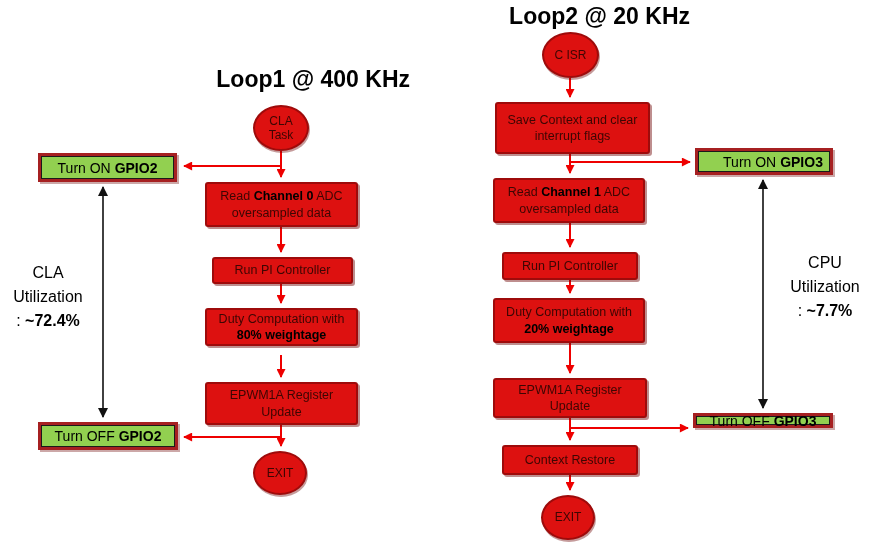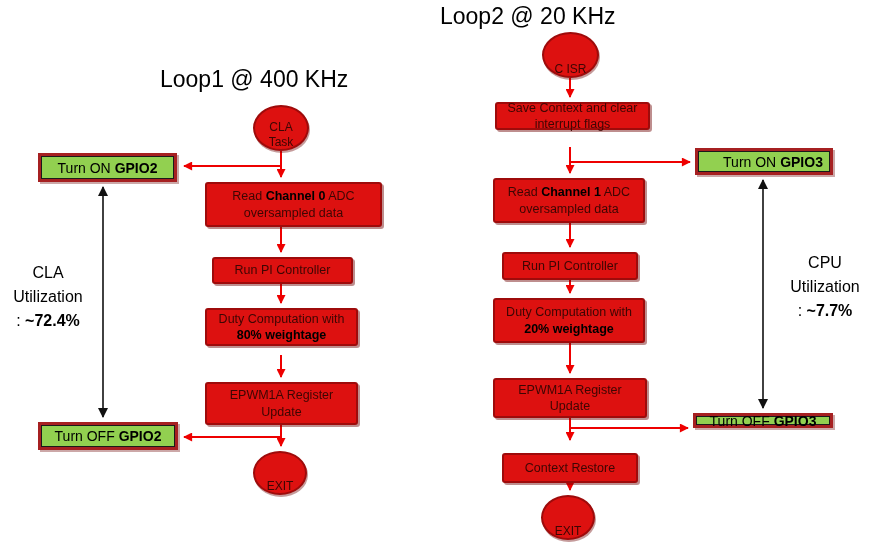--- a/index.html
+++ b/index.html
@@ -13,38 +13,38 @@
   }
   html,body{margin:0;padding:0;background:#ffffff;}
   #stage{
     position:relative;width:875px;height:543px;background:#ffffff;overflow:hidden;
     font-family:"Liberation Sans", sans-serif;
   }
   #wires{position:absolute;left:0;top:0;width:875px;height:543px;pointer-events:none;}
   .wire-red{stroke:var(--arrow-red,#ee0000);stroke-width:2;fill:none;}
   .wire-black{stroke:var(--arrow-black,#111);stroke-width:1.6;fill:none;}
   .title{
-    position:absolute;font-size:23px;font-weight:normal;color:#000;
-    text-align:left;white-space:nowrap;letter-spacing:0px;
+    position:absolute;font-size:23px;font-weight:bold;color:#000;
+    text-align:right;white-space:nowrap;letter-spacing:0px;
   }
   .red-box{
     position:absolute;background:var(--box-fill,#dd1110);
     border:2px solid var(--box-border,#9e0b0b);border-radius:3px;
     box-shadow:2px 2px 0 rgba(110,5,5,.45);
     color:var(--text-dark,#3d0603);font-size:12.5px;line-height:1.3;
     display:flex;align-items:center;justify-content:center;text-align:center;
     padding:2px 4px;box-sizing:border-box;
   }
   .red-box b{color:#000;}
   .oval{
     position:absolute;background:var(--box-fill,#dd1110);
     border:2px solid var(--box-border,#9e0b0b);border-radius:50%;
     box-shadow:1px 2px 0 rgba(110,5,5,.4);
     color:var(--text-dark,#3d0603);font-size:12px;line-height:1.2;
-    display:flex;align-items:flex-end;justify-content:center;text-align:center;
+    display:flex;align-items:center;justify-content:center;text-align:center;
     box-sizing:border-box;
   }
   .green-box{
     position:absolute;background:var(--green-fill,#92d050);
     border:3px solid var(--green-border,#a62021);
     box-shadow:inset 0 0 0 1px #1a1a1a,2px 2px 0 rgba(110,5,5,.35);
     color:#000;font-size:14px;
     display:flex;align-items:center;justify-content:center;text-align:center;
     box-sizing:border-box;white-space:pre;
   }
@@ -96,21 +96,21 @@
   <div class="title" style="left:160px;top:66px;width:250px;">Loop1 @ 400 KHz</div>
 
   <div class="oval" style="left:253px;top:105px;width:56px;height:46px;">
     <span style="width:34px;">CLA Task</span>
   </div>
 
   <div class="green-box" style="left:38px;top:153px;width:139px;height:29px;">
     <span><span>Turn ON </span><b>GPIO2</b></span>
   </div>
 
-  <div class="red-box" style="left:205px;top:182px;width:177px;height:45px;">
+  <div class="red-box" style="left:205px;top:182px;width:153px;height:45px;">
     <span><span>Read </span><b>Channel 0</b><span> ADC oversampled data</span></span>
   </div>
 
   <div class="red-box" style="left:212px;top:257px;width:141px;height:27px;">
     <span>Run PI Controller</span>
   </div>
 
   <div class="red-box" style="left:205px;top:308px;width:153px;height:38px;">
     <span><span>Duty Computation with </span><b>80% weightage</b></span>
   </div>
@@ -132,21 +132,21 @@
     <div class="ln">Utilization</div>
     <div class="ln"><span>: </span><b>~72.4%</b></div>
   </div>
 
   <div class="title" style="left:440px;top:3px;width:250px;">Loop2 @ 20 KHz</div>
 
   <div class="oval" style="left:542px;top:32px;width:57px;height:46px;">
     <span>C ISR</span>
   </div>
 
-  <div class="red-box" style="left:495px;top:102px;width:155px;height:28px;">
+  <div class="red-box" style="left:495px;top:102px;width:155px;height:52px;">
     <span>Save Context and clear interrupt flags</span>
   </div>
 
   <div class="green-box" style="left:695px;top:148px;width:138px;height:27px;padding-left:18px;">
     <span><span>Turn ON </span><b>GPIO3</b></span>
   </div>
 
   <div class="red-box" style="left:493px;top:178px;width:152px;height:45px;">
     <span><span>Read </span><b>Channel 1</b><span> ADC oversampled data</span></span>
   </div>
@@ -160,21 +160,21 @@
   </div>
 
   <div class="red-box" style="left:493px;top:378px;width:154px;height:40px;">
     <span style="width:110px;">EPWM1A Register Update</span>
   </div>
 
   <div class="green-box" style="left:693px;top:413px;width:140px;height:15px;">
     <span><span>Turn OFF </span><b>GPIO3</b></span>
   </div>
 
-  <div class="red-box" style="left:502px;top:445px;width:136px;height:30px;margin-top:8px;">
+  <div class="red-box" style="left:502px;top:445px;width:136px;height:30px;">
     <span>Context Restore</span>
   </div>
 
   <div class="oval" style="left:541px;top:495px;width:54px;height:45px;">
     <span>EXIT</span>
   </div>
 
   <div class="util" style="left:777px;top:251px;width:96px;">
     <div class="ln">CPU</div>
     <div class="ln">Utilization</div>

